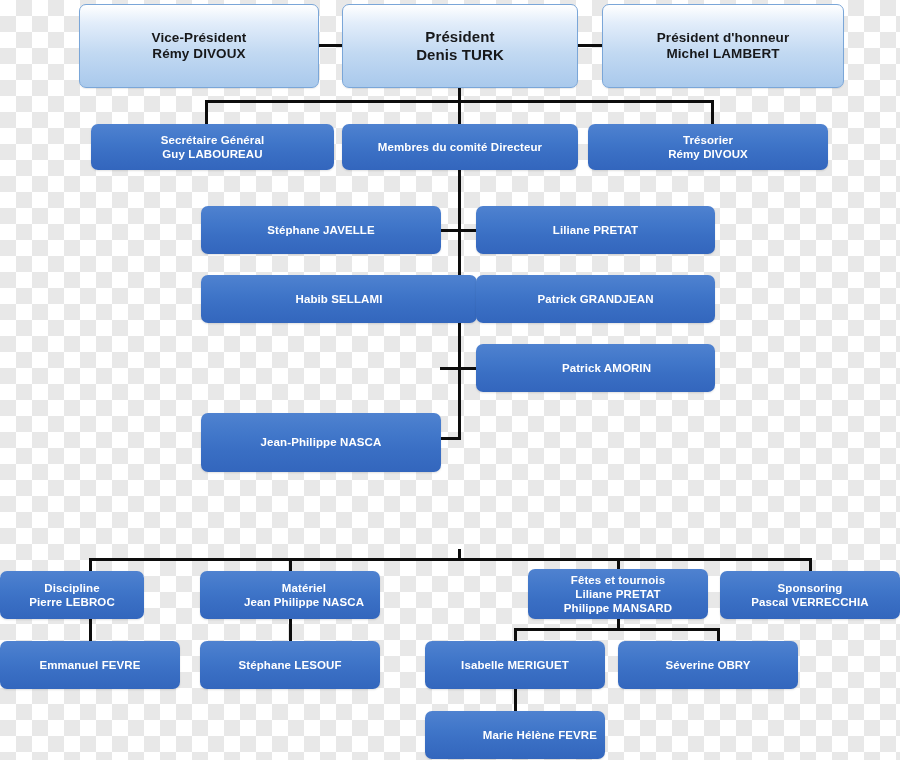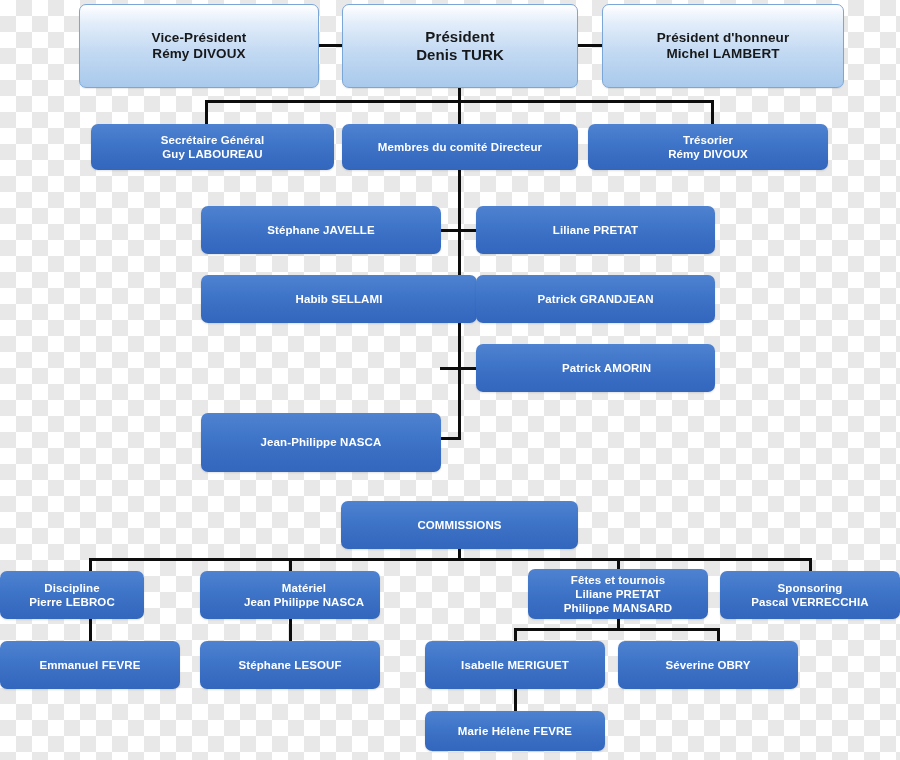--- a/index.html
+++ b/index.html
@@ -151,23 +151,20 @@
   </div>
 
   <div class="node blue" style="left:476px; top:275px; width:239px; height:48px;">
     <span class="txt">Patrick GRANDJEAN</span>
   </div>
 
   <div class="node blue" style="left:476px; top:344px; width:239px; height:48px;padding-left:22px;">
     <span class="txt">Patrick AMORIN</span>
   </div>
 
-  <div class="node blue" style="left:341px; top:501px; width:237px; height:48px;">
-    <span class="txt">COMMISSIONS</span>
-  </div>
 
   <div class="node blue" style="left:0px; top:571px; width:144px; height:48px;">
     <span class="txt">Discipline
 Pierre LEBROC</span>
   </div>
 
   <div class="node blue" style="left:200px; top:571px; width:180px; height:48px;padding-left:28px;">
     <span class="txt">Matériel
 Jean Philippe NASCA</span>
   </div>
@@ -192,17 +189,17 @@
   </div>
 
   <div class="node blue" style="left:425px; top:641px; width:180px; height:48px;">
     <span class="txt">Isabelle MERIGUET</span>
   </div>
 
   <div class="node blue" style="left:618px; top:641px; width:180px; height:48px;">
     <span class="txt">Séverine OBRY</span>
   </div>
 
-  <div class="node blue" style="left:425px; top:711px; width:180px; height:40px;">
+  <div class="node blue" style="left:425px; top:711px; width:180px; height:48px;justify-content:flex-end;">
     <span class="txt">Marie Hélène FEVRE</span>
   </div>
 
 </div>
 
 </body></html>

